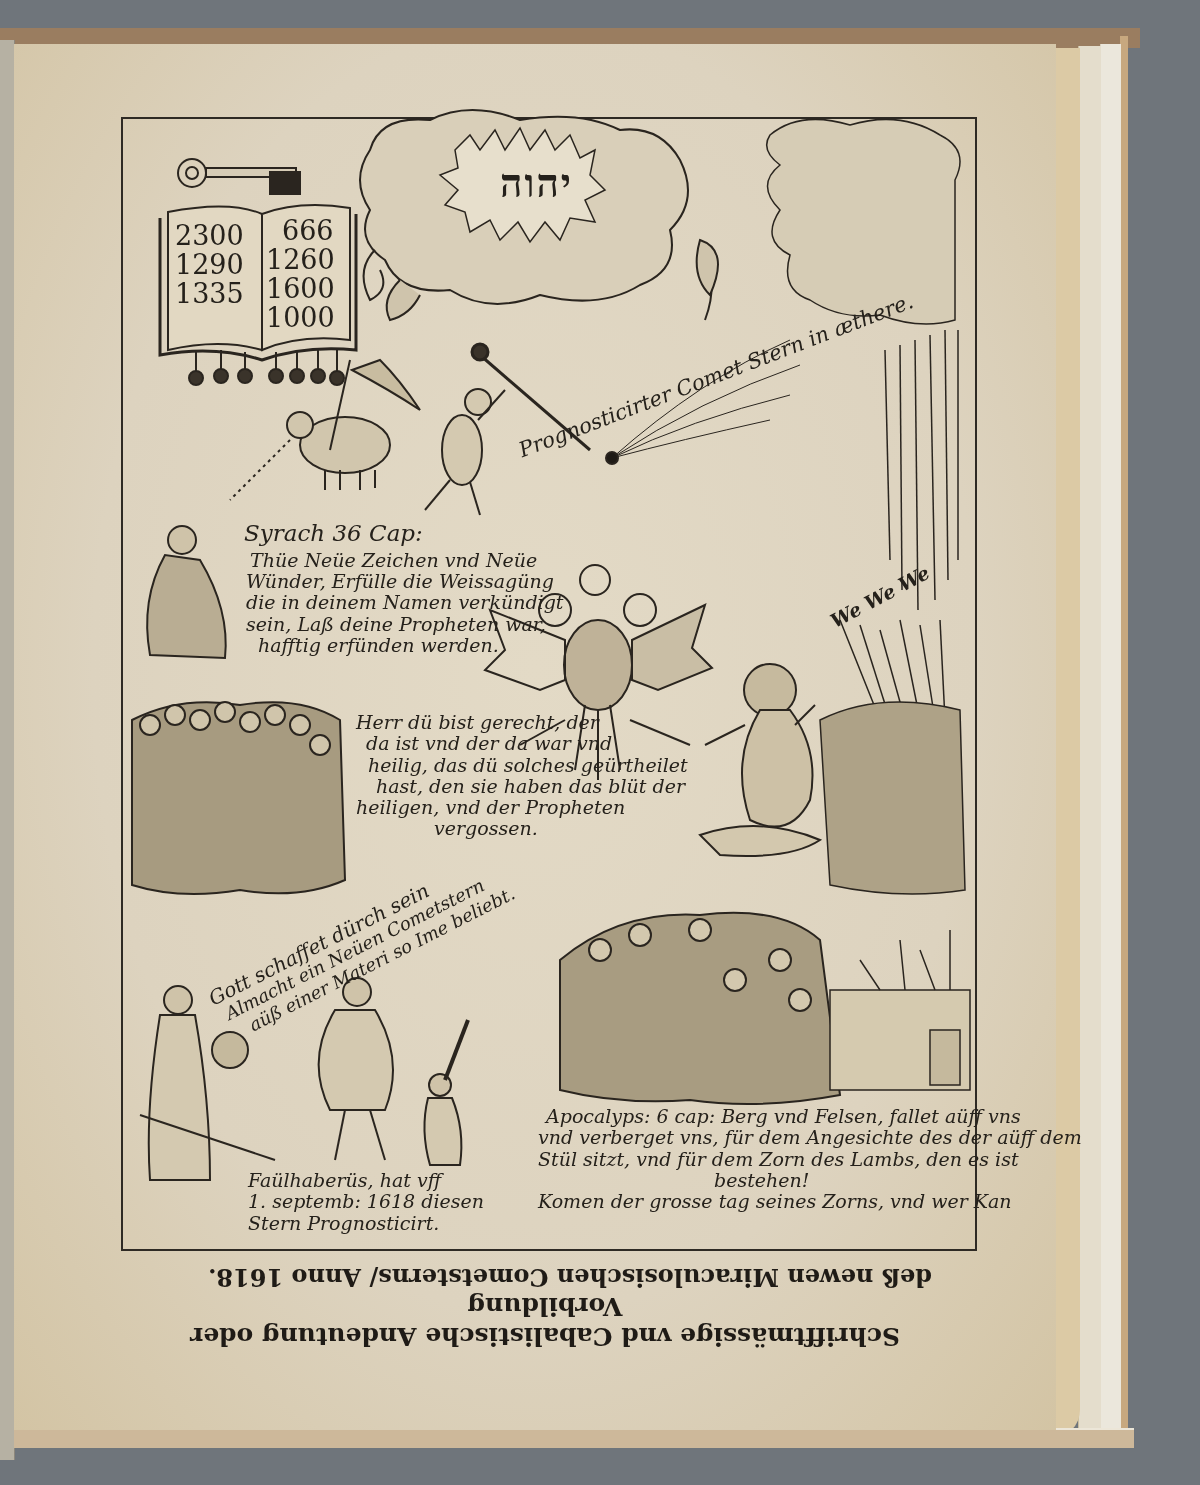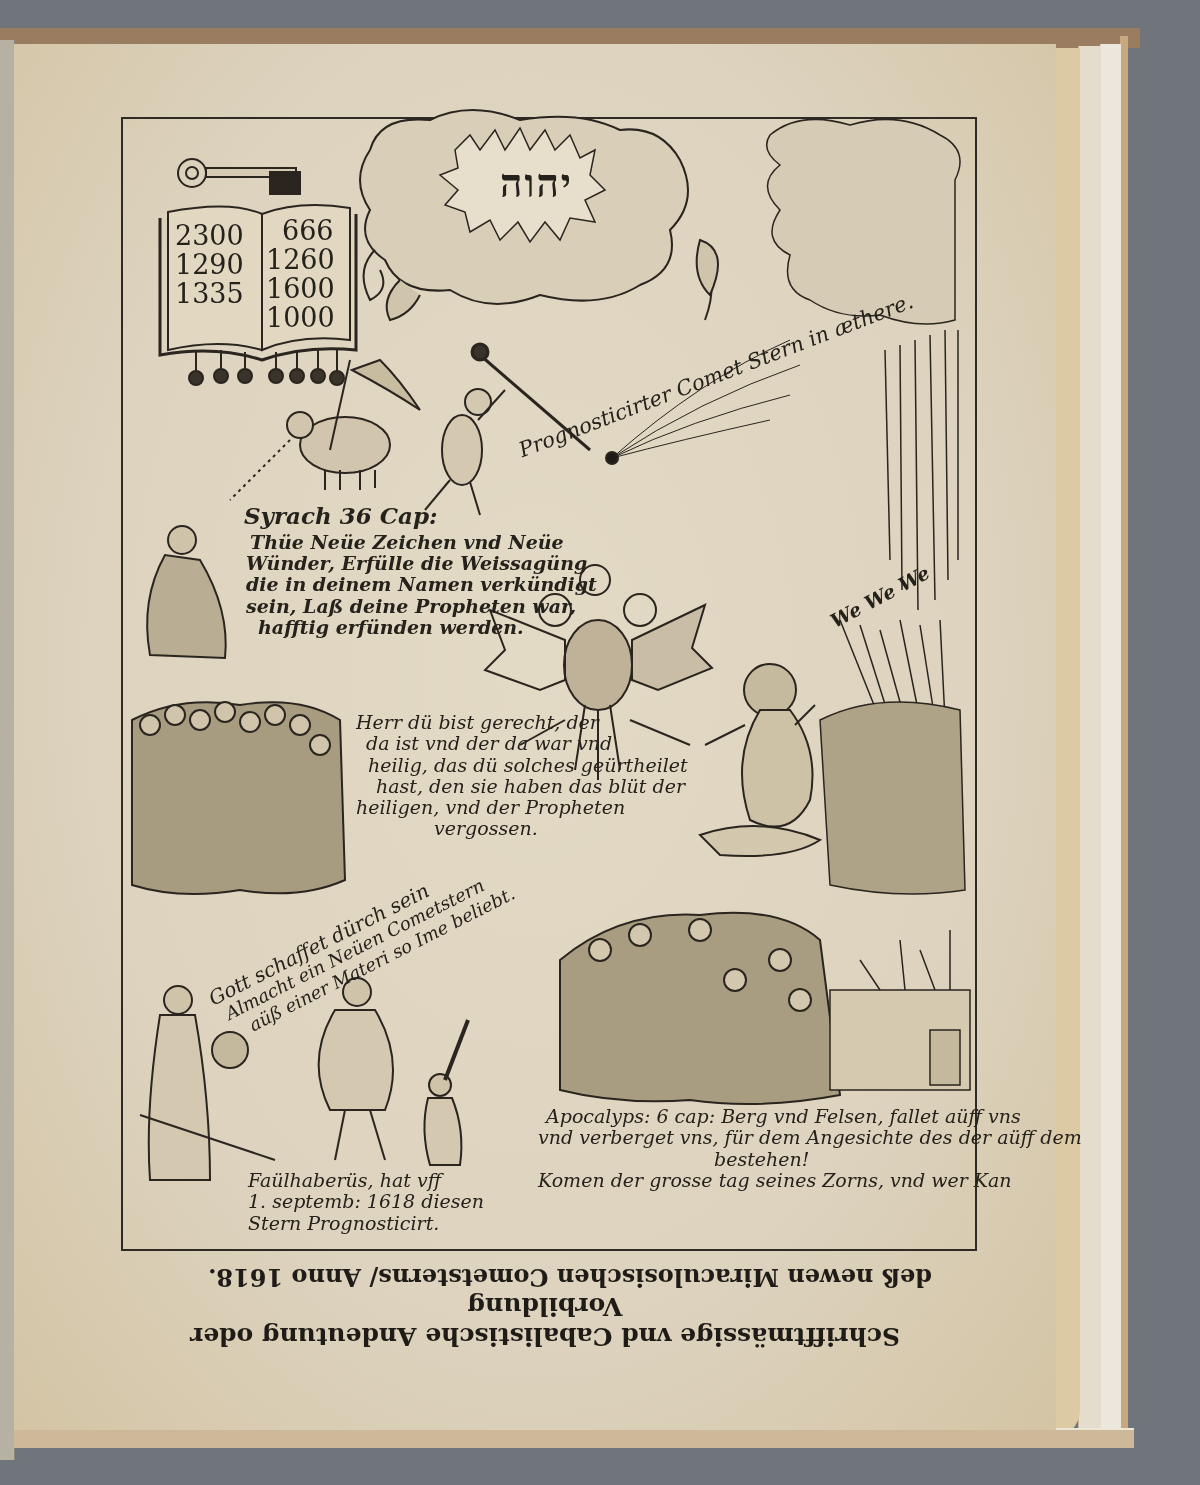--- a/index.html
+++ b/index.html
@@ -220,21 +220,21 @@
   <div style="padding-left:16px;">666</div>
   <div>1260</div>
   <div>1600</div>
   <div>1000</div>
 </div>
 
 <div class="abs ink caption" style="left:520px;top:440px;font-size:21px;transform:rotate(-21deg);transform-origin:left center;">Prognosticirter Comet Stern in æthere.</div>
 
 <div class="abs ink caption" style="left:832px;top:612px;font-size:19px;font-weight:bold;transform:rotate(-28deg);transform-origin:left center;">We We We</div>
 
-<div class="abs ink" style="left:246px;top:503px;font-weight:bold;">
+<div class="abs ink" style="left:246px;top:521px;">
   <div style="font-size:23px;margin-left:-2px;margin-bottom:3px;">Syrach 36 Cap:</div>
   <div class="caption" style="margin-left:4px;">Thüe Neüe Zeichen vnd Neüe</div>
   <div class="caption">Wünder, Erfülle die Weissagüng</div>
   <div class="caption">die in deinem Namen verkündigt</div>
   <div class="caption">sein, Laß deine Propheten war,</div>
   <div class="caption" style="margin-left:12px;">hafftig erfünden werden.</div>
 </div>
 
 <div class="abs ink" style="left:356px;top:712px;">
   <div class="caption" style="margin-left:0px;">Herr dü bist gerecht, der</div>
@@ -253,20 +253,21 @@
 
 <div class="abs ink" style="left:248px;top:1170px;">
   <div class="caption">Faülhaberüs, hat vff</div>
   <div class="caption">1. septemb: 1618 diesen</div>
   <div class="caption">Stern Prognosticirt.</div>
 </div>
 
 <div class="abs ink" style="left:546px;top:1106px;">
   <div class="caption" style="">Apocalyps: 6 cap: Berg vnd Felsen, fallet aüff vns</div>
   <div class="caption" style="margin-left:-8px;">vnd verberget vns, für dem Angesichte des der aüff dem</div>
+  <div class="caption" style="margin-left:-8px;">Stül sitzt, vnd für dem Zorn des Lambs, den es ist</div>
   <div class="caption" style="margin-left:168px;">bestehen!</div>
   <div class="caption" style="margin-left:-8px;">Komen der grosse tag seines Zorns, vnd wer Kan</div>
 </div>
 
 <div class="abs title-flip" style="left:130px;top:1262px;width:830px;">
   <div style="font-size:25px;">Schrifftmässige vnd Cabalistische Andeutung oder Vorbildung</div>
   <div style="font-size:24px;margin-left:-50px;">deß newen Miraculosischen Cometsterns/ Anno 1618.</div>
 </div>
 
 </body></html>

